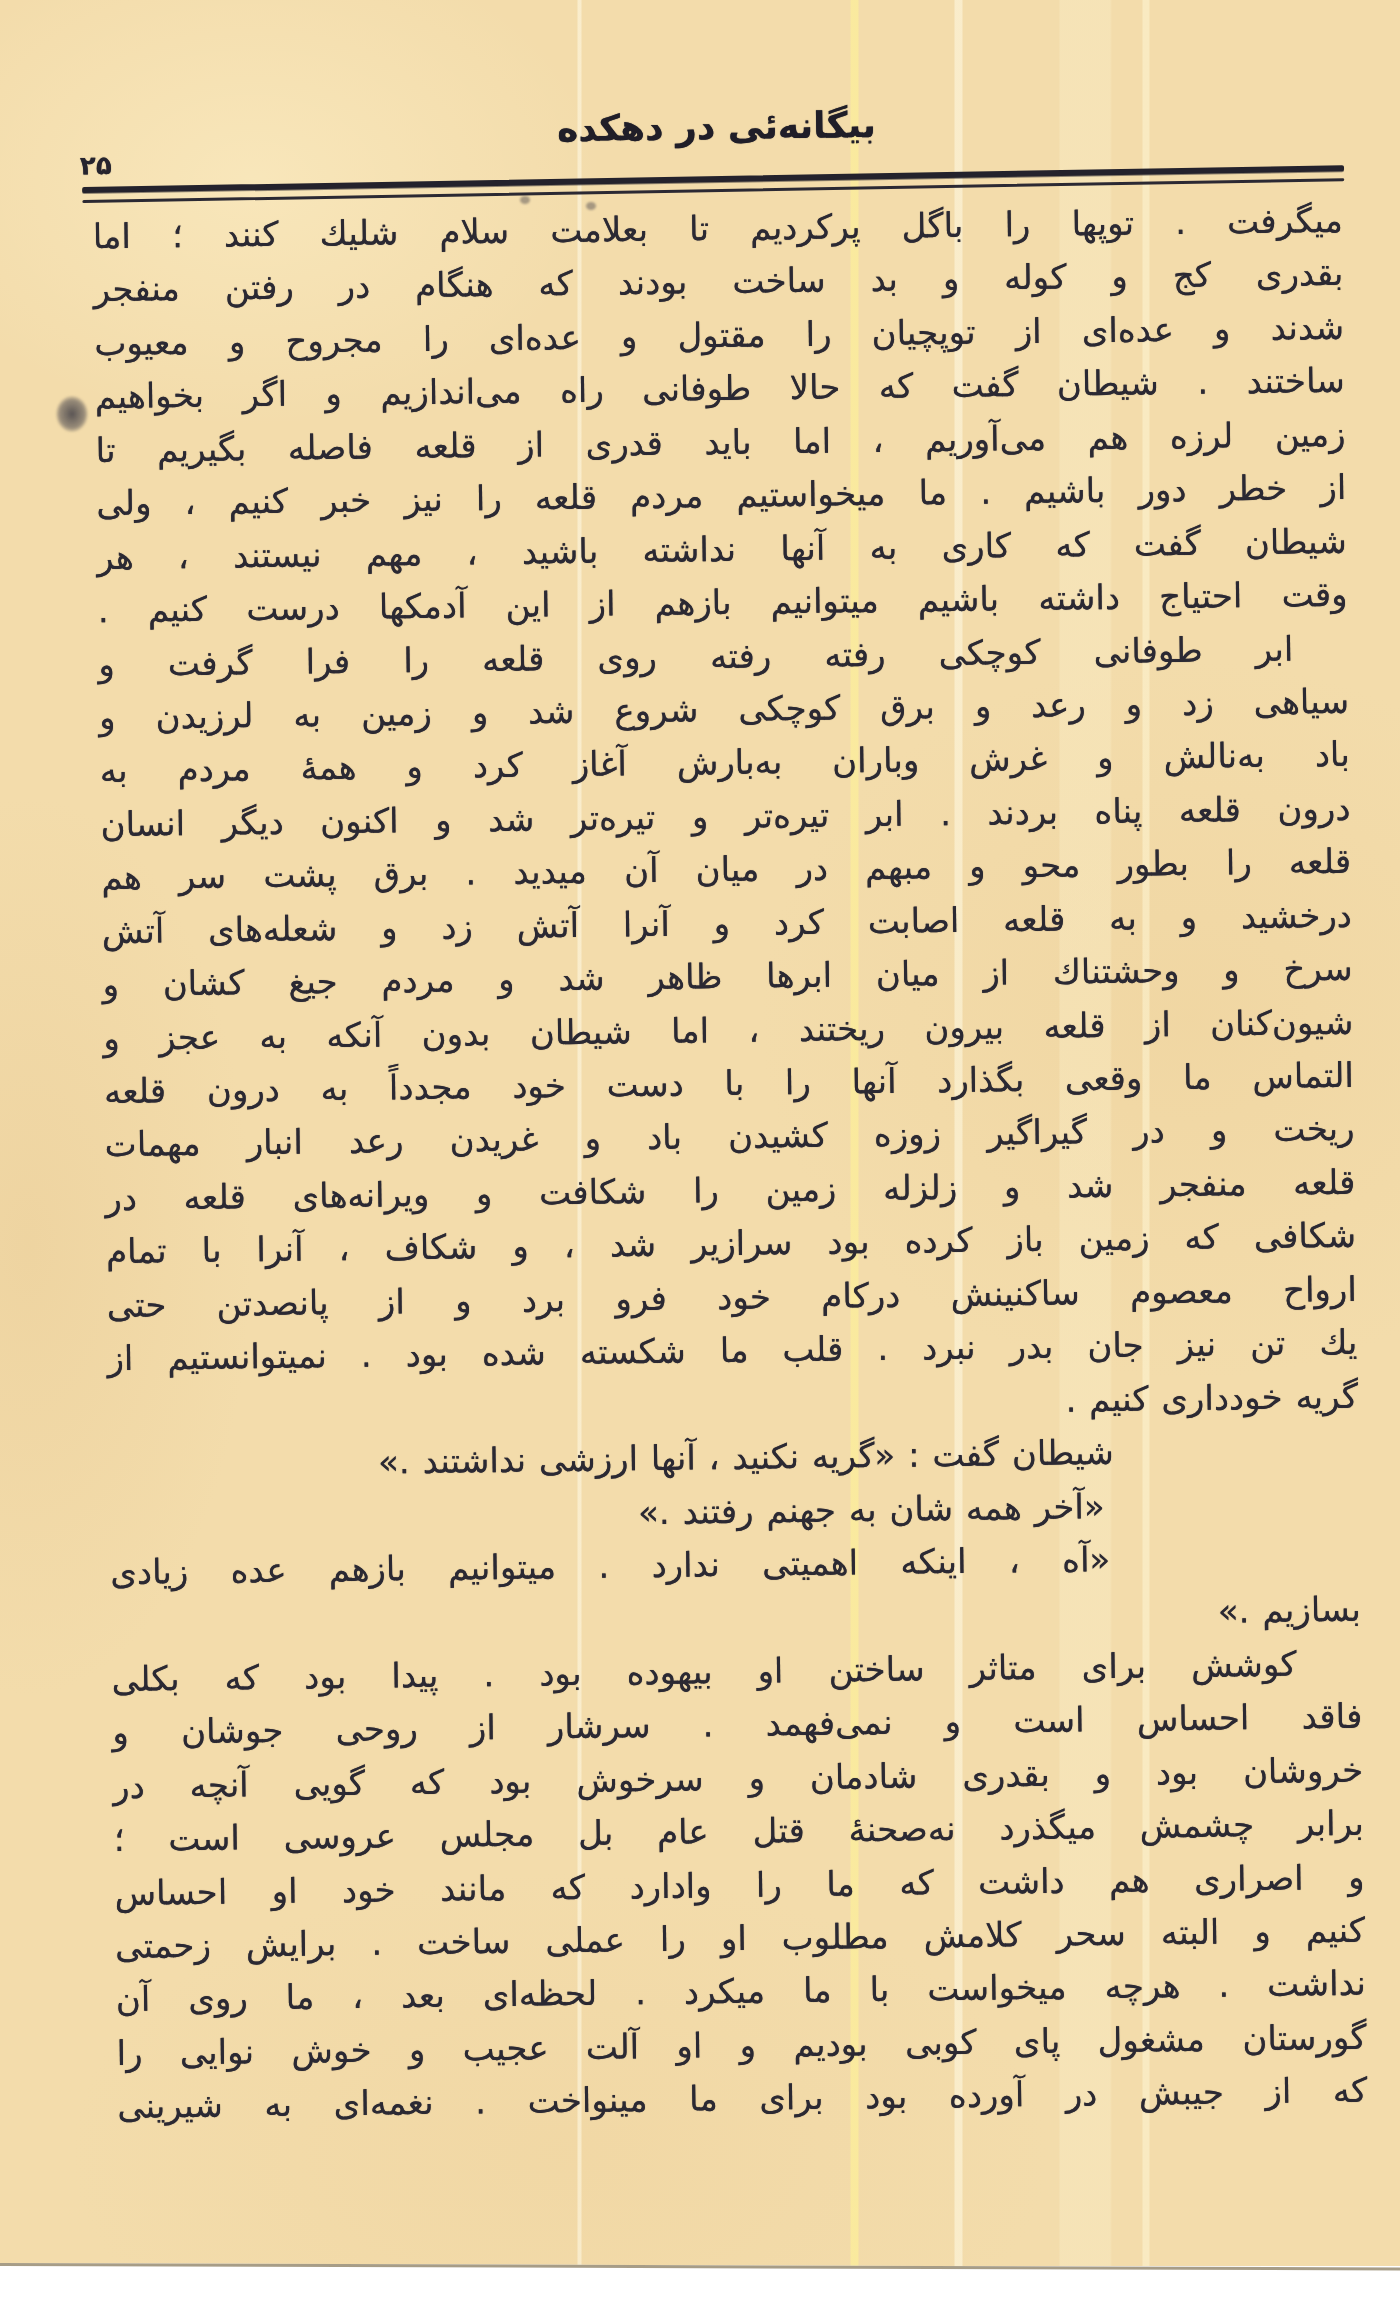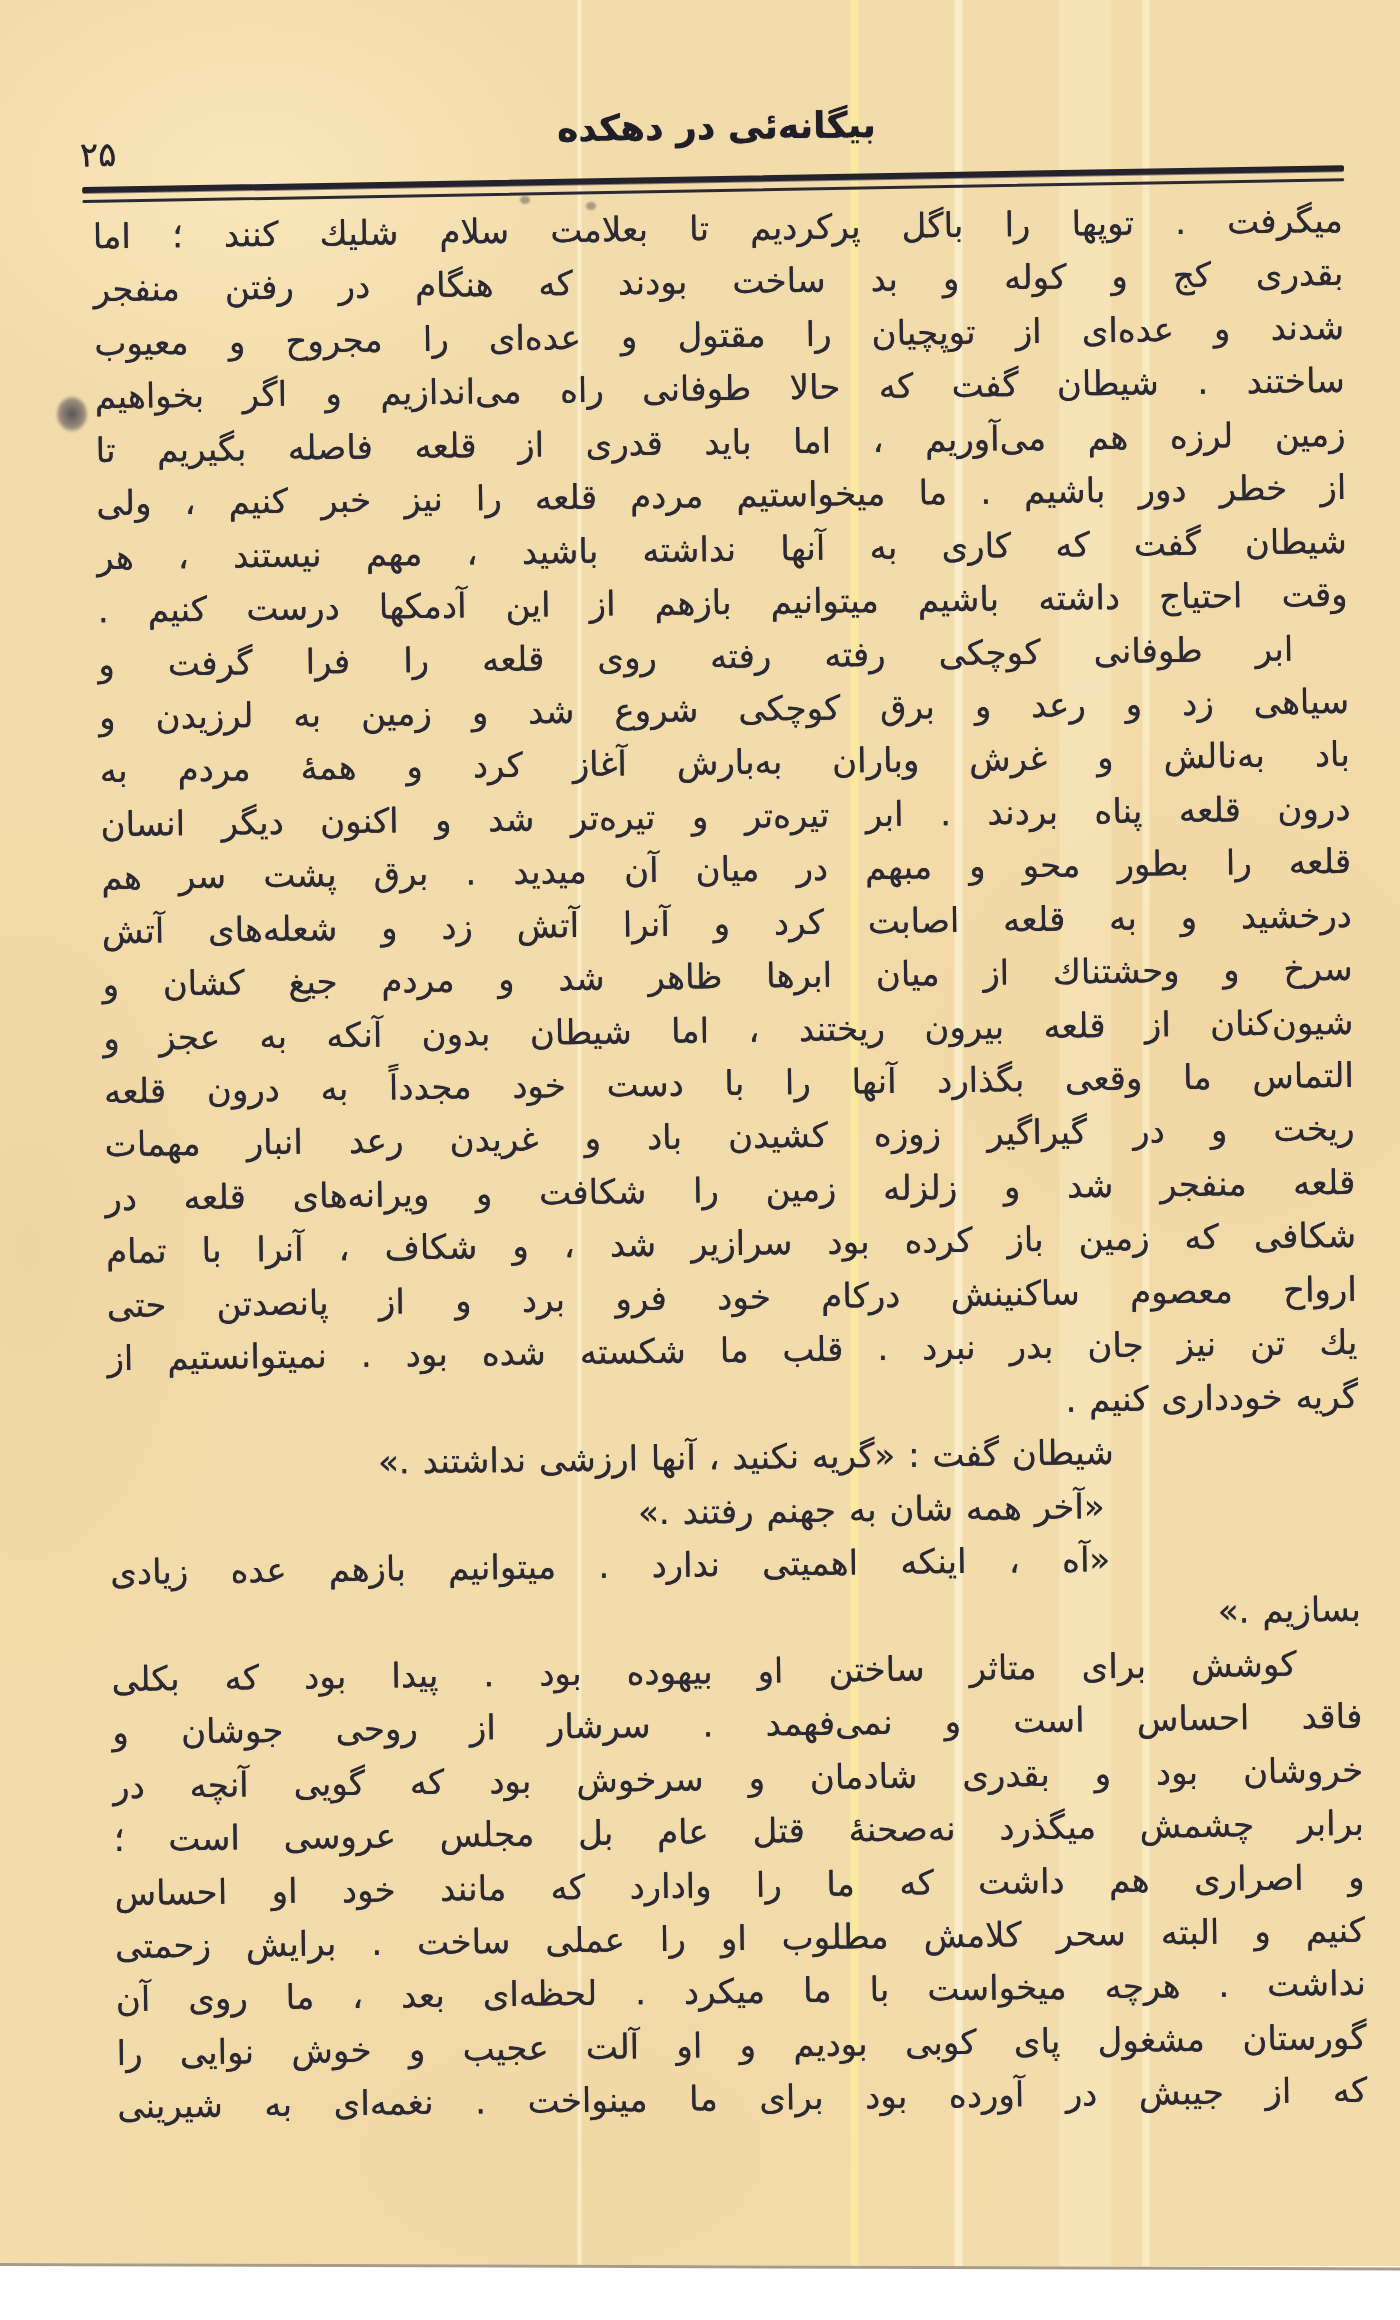--- a/index.html
+++ b/index.html
@@ -17,21 +17,21 @@
       radial-gradient(ellipse 500px 350px at 18% 8%, rgba(255,243,205,0.45), transparent 70%),
       radial-gradient(ellipse 600px 500px at 85% 45%, rgba(236,206,150,0.40), transparent 72%),
       radial-gradient(ellipse 700px 400px at 40% 95%, rgba(238,209,155,0.40), transparent 70%),
       radial-gradient(ellipse 300px 600px at 2% 55%, rgba(232,202,148,0.45), transparent 75%);
   }
   .bottom-edge{position:absolute;left:-4px;top:2263px;width:1410px;height:60px;background:#ffffff;
     border-top:3px solid #a79d87;transform:rotate(0.18deg);transform-origin:left top;}
   
   .content{position:absolute;left:105px;top:62px;width:1250px;height:2100px;
     transform:rotate(-0.75deg);transform-origin:50% 1100px;color:#2b2933;}
-  .pagenum{position:absolute;left:-12px;top:64px;font-size:34px;font-weight:normal;color:#26242e;
+  .pagenum{position:absolute;left:-12px;top:80px;font-size:26px;font-weight:bold;color:#26242e;
     text-shadow:0 0 0.8px rgba(38,36,46,0.9);}
   .title{position:absolute;left:0;top:44px;width:100%;text-align:center;font-size:36px;font-weight:bold;
     color:#201e28;text-shadow:0 0 0.8px rgba(32,30,40,0.9);direction:rtl;}
   .rule{position:absolute;left:-10px;top:114px;width:1262px;transform:rotate(-0.25deg);}
   .rule .thick{height:6px;background:#24222c;border-radius:2px;box-shadow:0 1px 0 rgba(36,34,44,0.5);}
   .rule .thin{height:3px;background:#2b2933;margin-top:7px;border-radius:2px;}
   .body{position:absolute;left:0;top:140px;width:1250px;direction:rtl;font-size:34px;
     line-height:53.45px;word-spacing:2px;color:#2b2933;text-shadow:0 0 0.7px rgba(35,33,43,0.85);}
   .line{height:53.45px;overflow:visible;}
   .a-j{text-align:justify;text-align-last:justify;text-justify:inter-word;}

